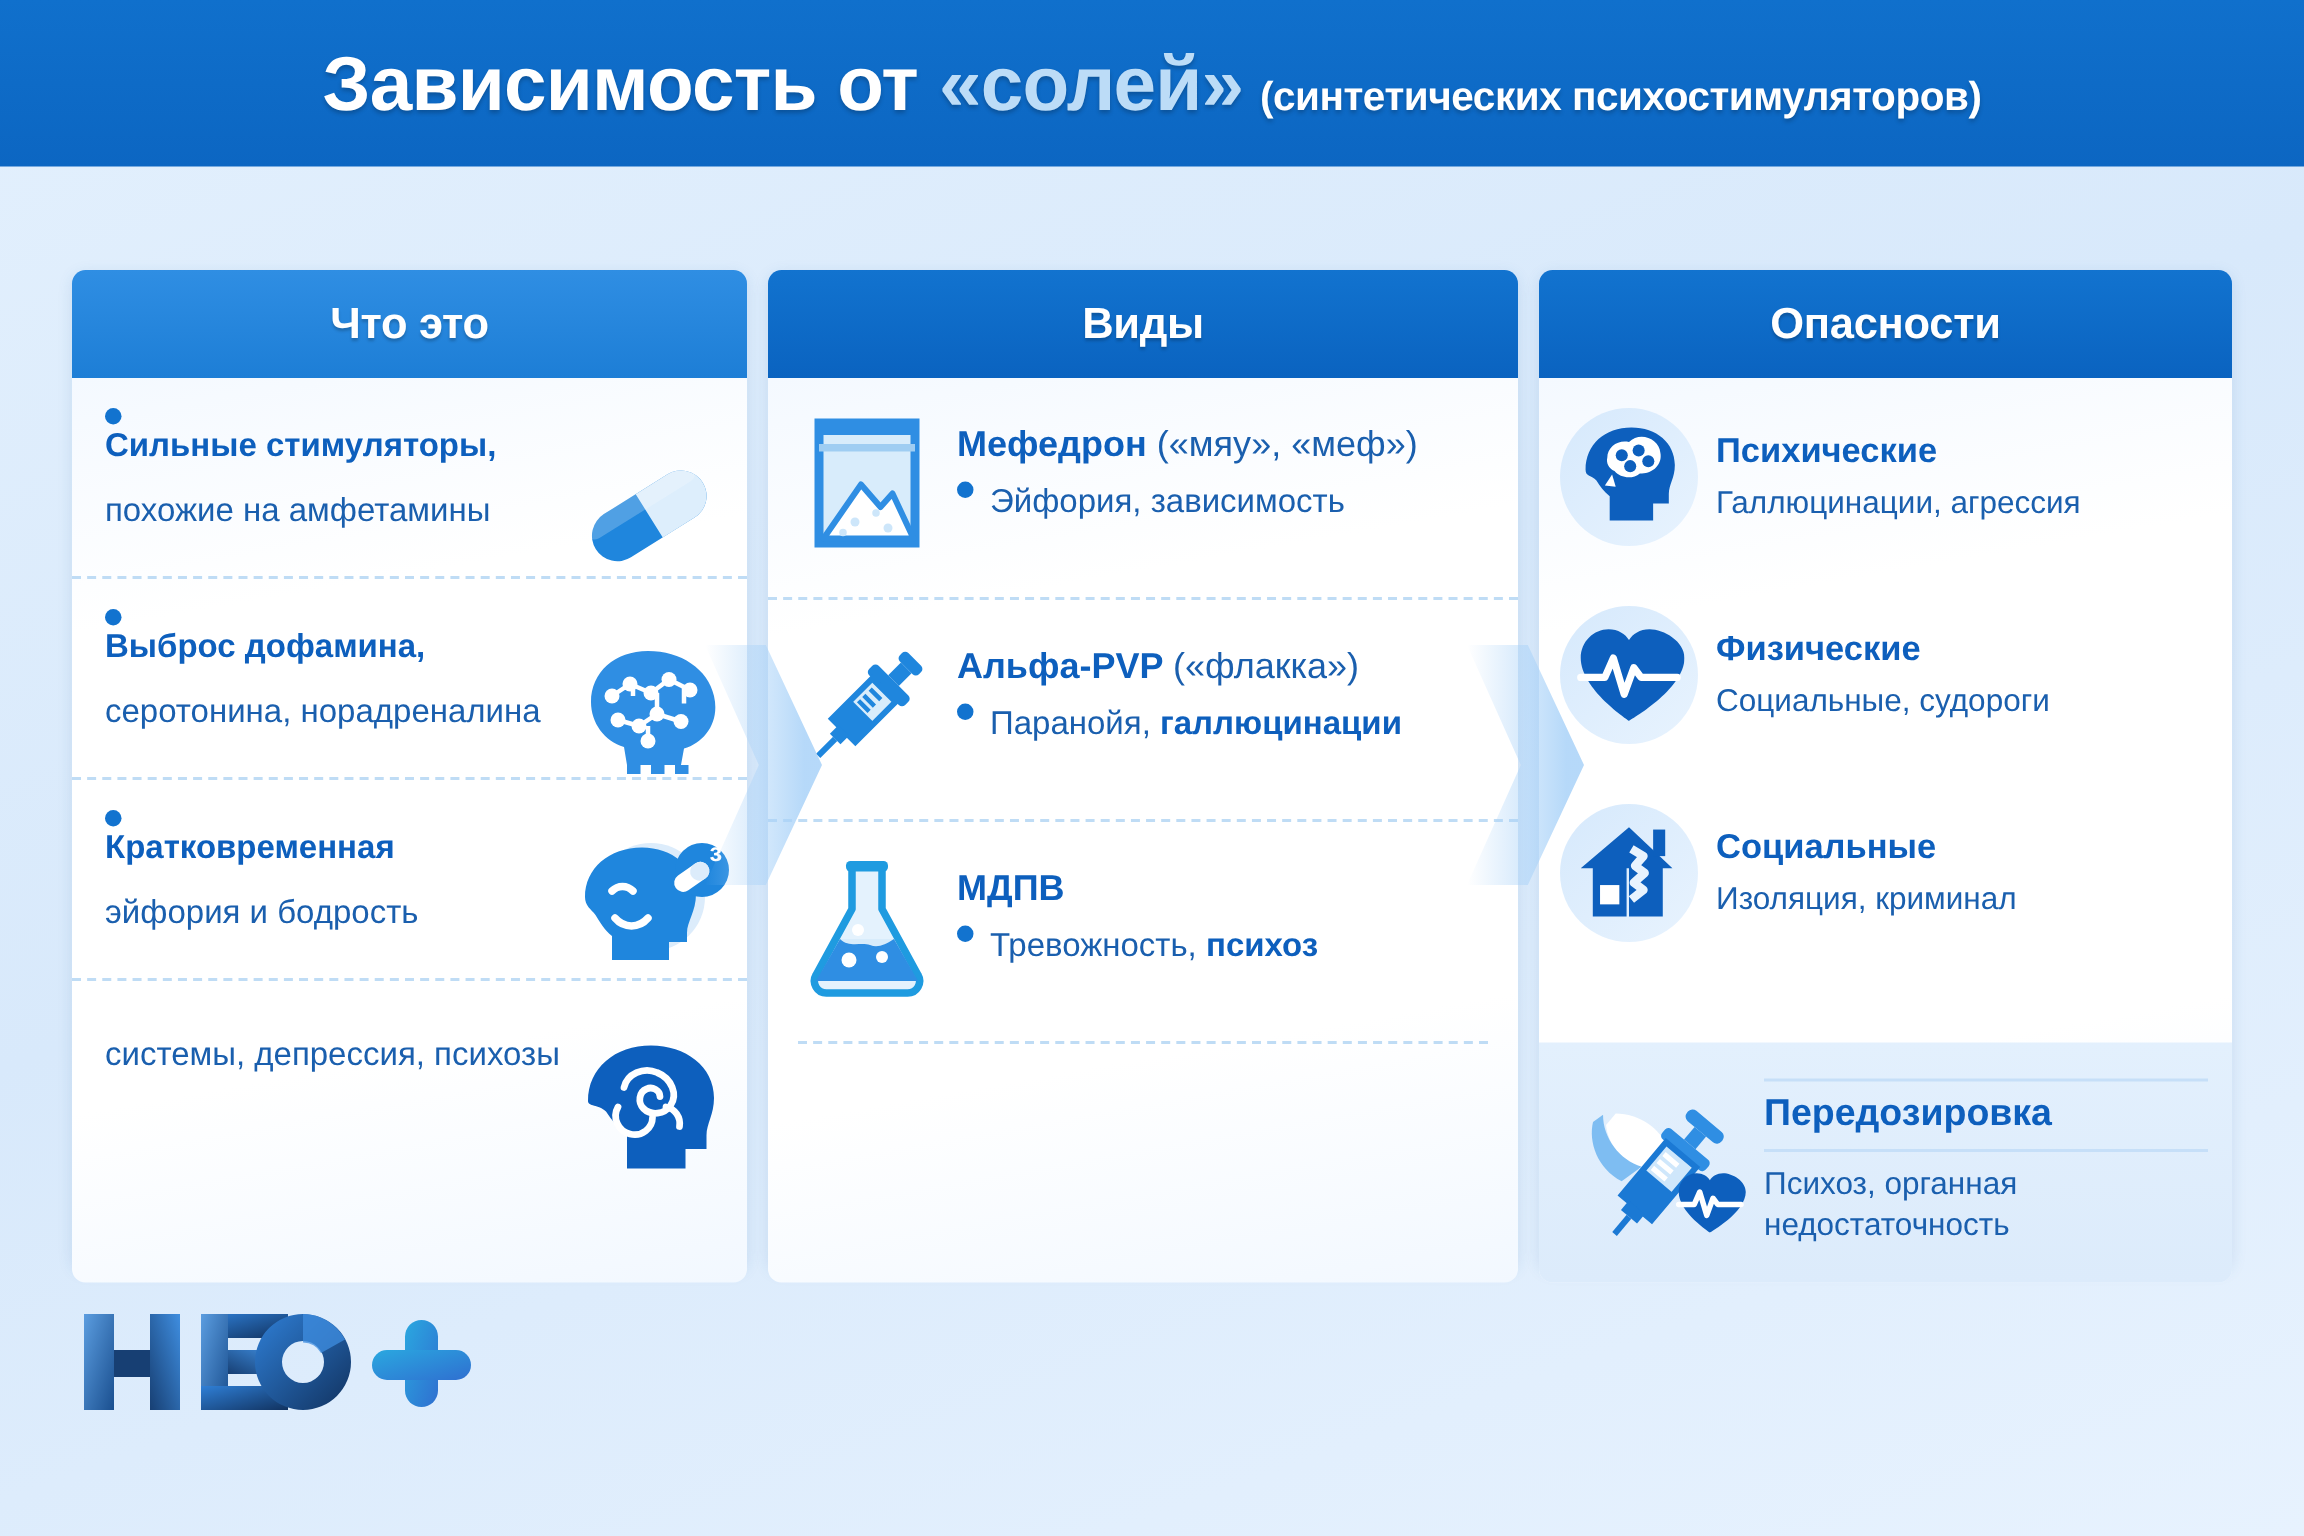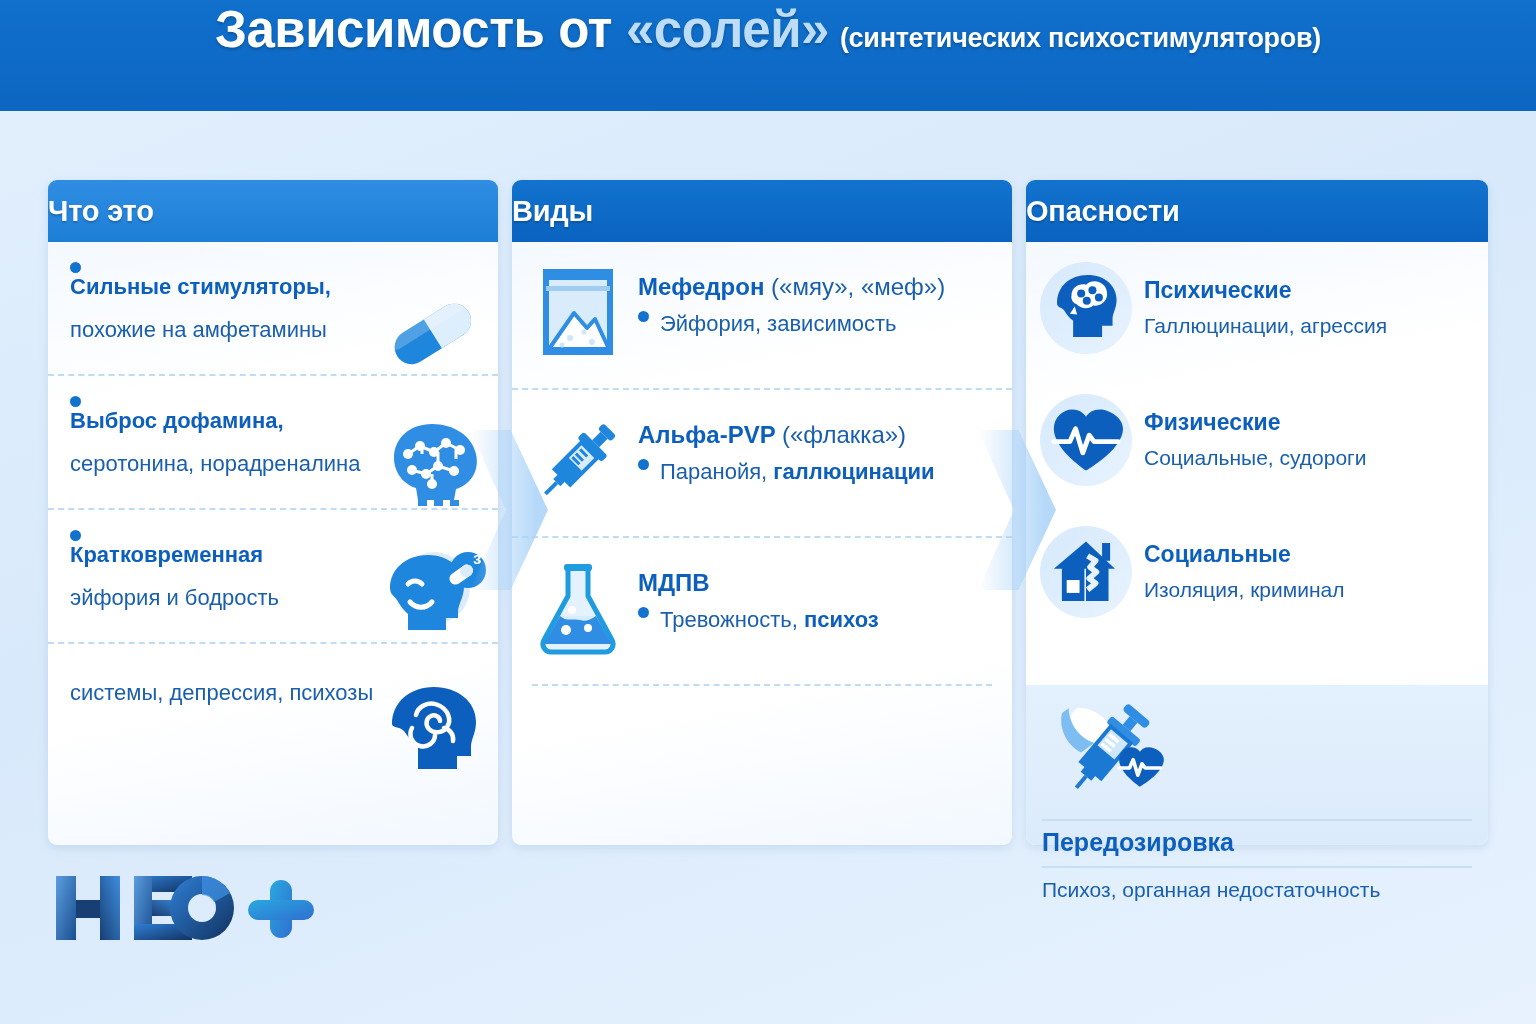--- a/index.html
+++ b/index.html
@@ -12,21 +12,21 @@
   #stage{
     position:relative;width:1536px;height:1024px;
     background:linear-gradient(160deg,#e3f0fd 0%,#d8e9fb 45%,#e7f2fe 100%);
     overflow:hidden;
   }
 
   
   #banner{
     position:absolute;left:0;top:0;width:1536px;height:111px;
     background:linear-gradient(180deg,#1070cc 0%,#0c66c2 100%);
-    display:flex;justify-content:center;
+    display:flex;align-items:center;justify-content:center;
   }
   #banner-inner{
     display:flex;align-items:baseline;justify-content:center;gap:0;
     white-space:nowrap;
     text-shadow:0 2px 3px rgba(0,0,0,.22);
   }
   .ttl-main{
     font-size:51px;font-weight:bold;color:#ffffff;letter-spacing:-.5px;
   }
   .ttl-quoted{
@@ -50,22 +50,22 @@
   
   .card{
     position:absolute;top:180px;border-radius:9px;overflow:visible;
     box-shadow:0 3px 10px rgba(42,98,160,.13);
   }
   #card1{left:48px;width:450px;height:665px;}
   #card2{left:512px;width:500px;height:665px;}
   #card3{left:1026px;width:462px;height:665px;}
 
   .card-head{
-    height:62px;border-radius:9px 9px 0 0;
-    display:flex;align-items:center;justify-content:flex-start;
+    height:72px;border-radius:9px 9px 0 0;
+    display:flex;align-items:center;justify-content:center;
     position:relative;
   }
   #card1 .card-head{background:linear-gradient(180deg,#2f8ee3 0%,#1d7ed6 100%);}
   #card2 .card-head{background:linear-gradient(180deg,#1273cf 0%,#0a63c0 100%);}
   #card3 .card-head{background:linear-gradient(180deg,#1273cf 0%,#0a63c0 100%);}
   .card-head h2{
     margin:0;font-size:29px;font-weight:bold;color:#fff;letter-spacing:-.2px;
     text-shadow:0 2px 2px rgba(0,0,0,.20);
   }
   .head-notch{
@@ -126,23 +126,22 @@
     display:flex;align-items:center;justify-content:center;flex:0 0 92px;
   }
   .c3-text{flex:1;}
   .c3-title{font-size:23px;font-weight:bold;color:#0d5fbd;line-height:1.2;}
   .c3-desc{font-size:21px;color:#1a5fae;margin-top:8px;line-height:1.25;}
 
   #overdose{
     position:absolute;left:0;right:0;bottom:0;height:160px;
     background:linear-gradient(180deg,#e3f0fd 0%,#dcebfb 100%);
     border-radius:0 0 9px 9px;
-    display:flex;gap:6px;padding:0 16px;
+    display:flex;align-items:center;gap:6px;padding:0 16px;
     box-sizing:border-box;
-    flex-direction:column;
   }
   #overdose .od-icons{width:128px;height:110px;flex:0 0 128px;position:relative;}
   #overdose .od-text{flex:1;}
   .od-title{
     font-size:25px;font-weight:bold;color:#0d5fbd;
     border-top:2px solid #c6dff8;border-bottom:2px solid #c6dff8;
     padding:7px 0 9px 0;
   }
   .od-desc{font-size:21px;color:#1a5fae;margin-top:9px;line-height:1.28;}
 

